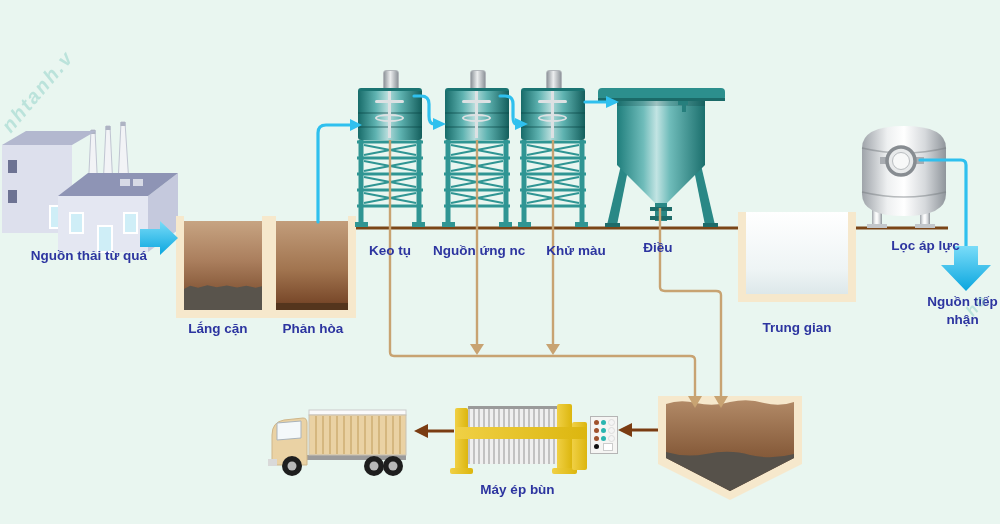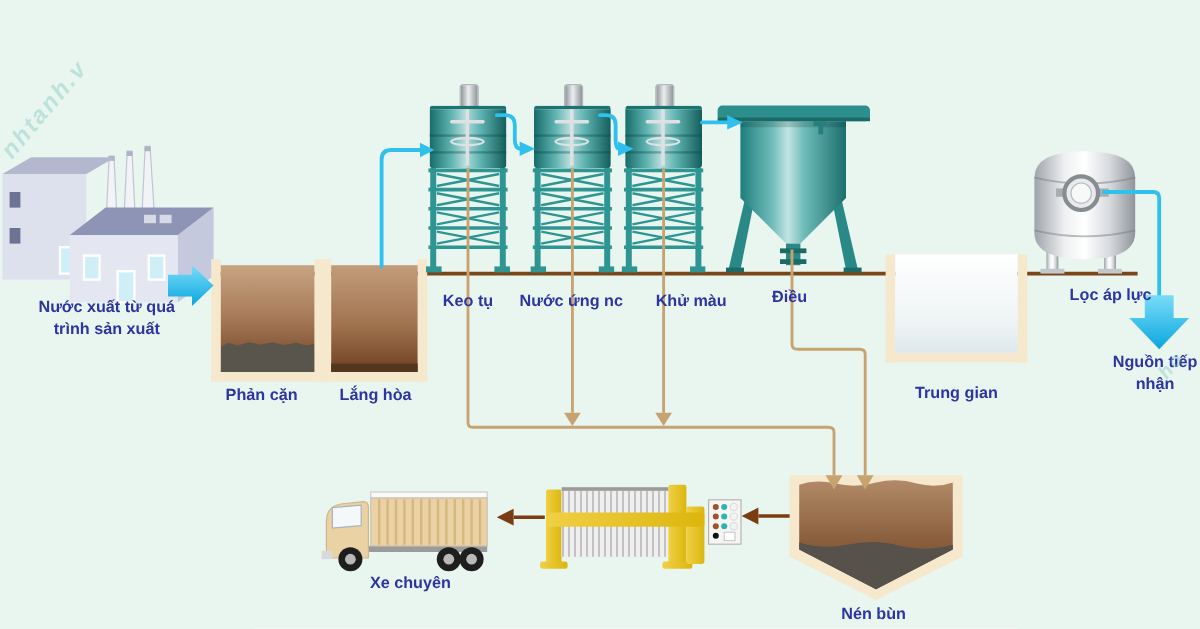--- a/index.html
+++ b/index.html
@@ -365,36 +365,34 @@
       <path d="M 658 430 H 632"></path>
       <path d="M 454 431 H 428"></path>
     </g>
     <g fill="#7a3c12">
       <polygon points="632,423 632,437 618,430"></polygon>
       <polygon points="428,424 428,438 414,431"></polygon>
     </g>
   </svg>
 
   <div class="lbl" style="left:15px;top:247px;width:148px">
-    <div>Nước xuất từ quá</div>
-    <div>trình sản xuất</div>
-  </div>
-  <div class="lbl" style="left:171px;top:320px;width:94px">Phản cặn</div>
-  <div class="lbl" style="left:269px;top:320px;width:88px">Lắng hòa</div>
+    <div>Nguồn thải từ quá</div>
+  </div>
+  <div class="lbl" style="left:171px;top:320px;width:94px">Lắng cặn</div>
+  <div class="lbl" style="left:269px;top:320px;width:88px">Phản hòa</div>
   <div class="lbl" style="left:355px;top:242px;width:70px">Keo tụ</div>
-  <div class="lbl" style="left:433px;top:242px;width:82px">Nước ứng nc</div>
+  <div class="lbl" style="left:433px;top:242px;width:82px">Nguồn ứng nc</div>
   <div class="lbl" style="left:538px;top:242px;width:76px">Khử màu</div>
   <div class="lbl" style="left:620px;top:239px;width:76px">Điều</div>
   <div class="lbl" style="left:738px;top:319px;width:118px">Trung gian</div>
   <div class="lbl" style="left:878px;top:237px;width:95px">Lọc áp lực</div>
   <div class="lbl" style="left:920px;top:293px;width:85px">
     <div>Nguồn tiếp</div>
     <div>nhận</div>
   </div>
-  <div class="lbl" style="left:663px;top:503px;width:130px">Nén bùn</div>
+  <div class="lbl" style="left:455px;top:481px;width:125px">Máy ép bùn</div>
   <div class="lbl" style="left:272px;top:477px;width:140px">
-    <div>Xe chuyên</div>
   </div>
 
   <div class="wm" style="left:-12px;top:80px;font-size:20px">nhtanh.v</div>
   <div class="wm" style="left:965px;top:296px;font-size:16px">ho</div>
 
 </div>
 
 </body></html>

